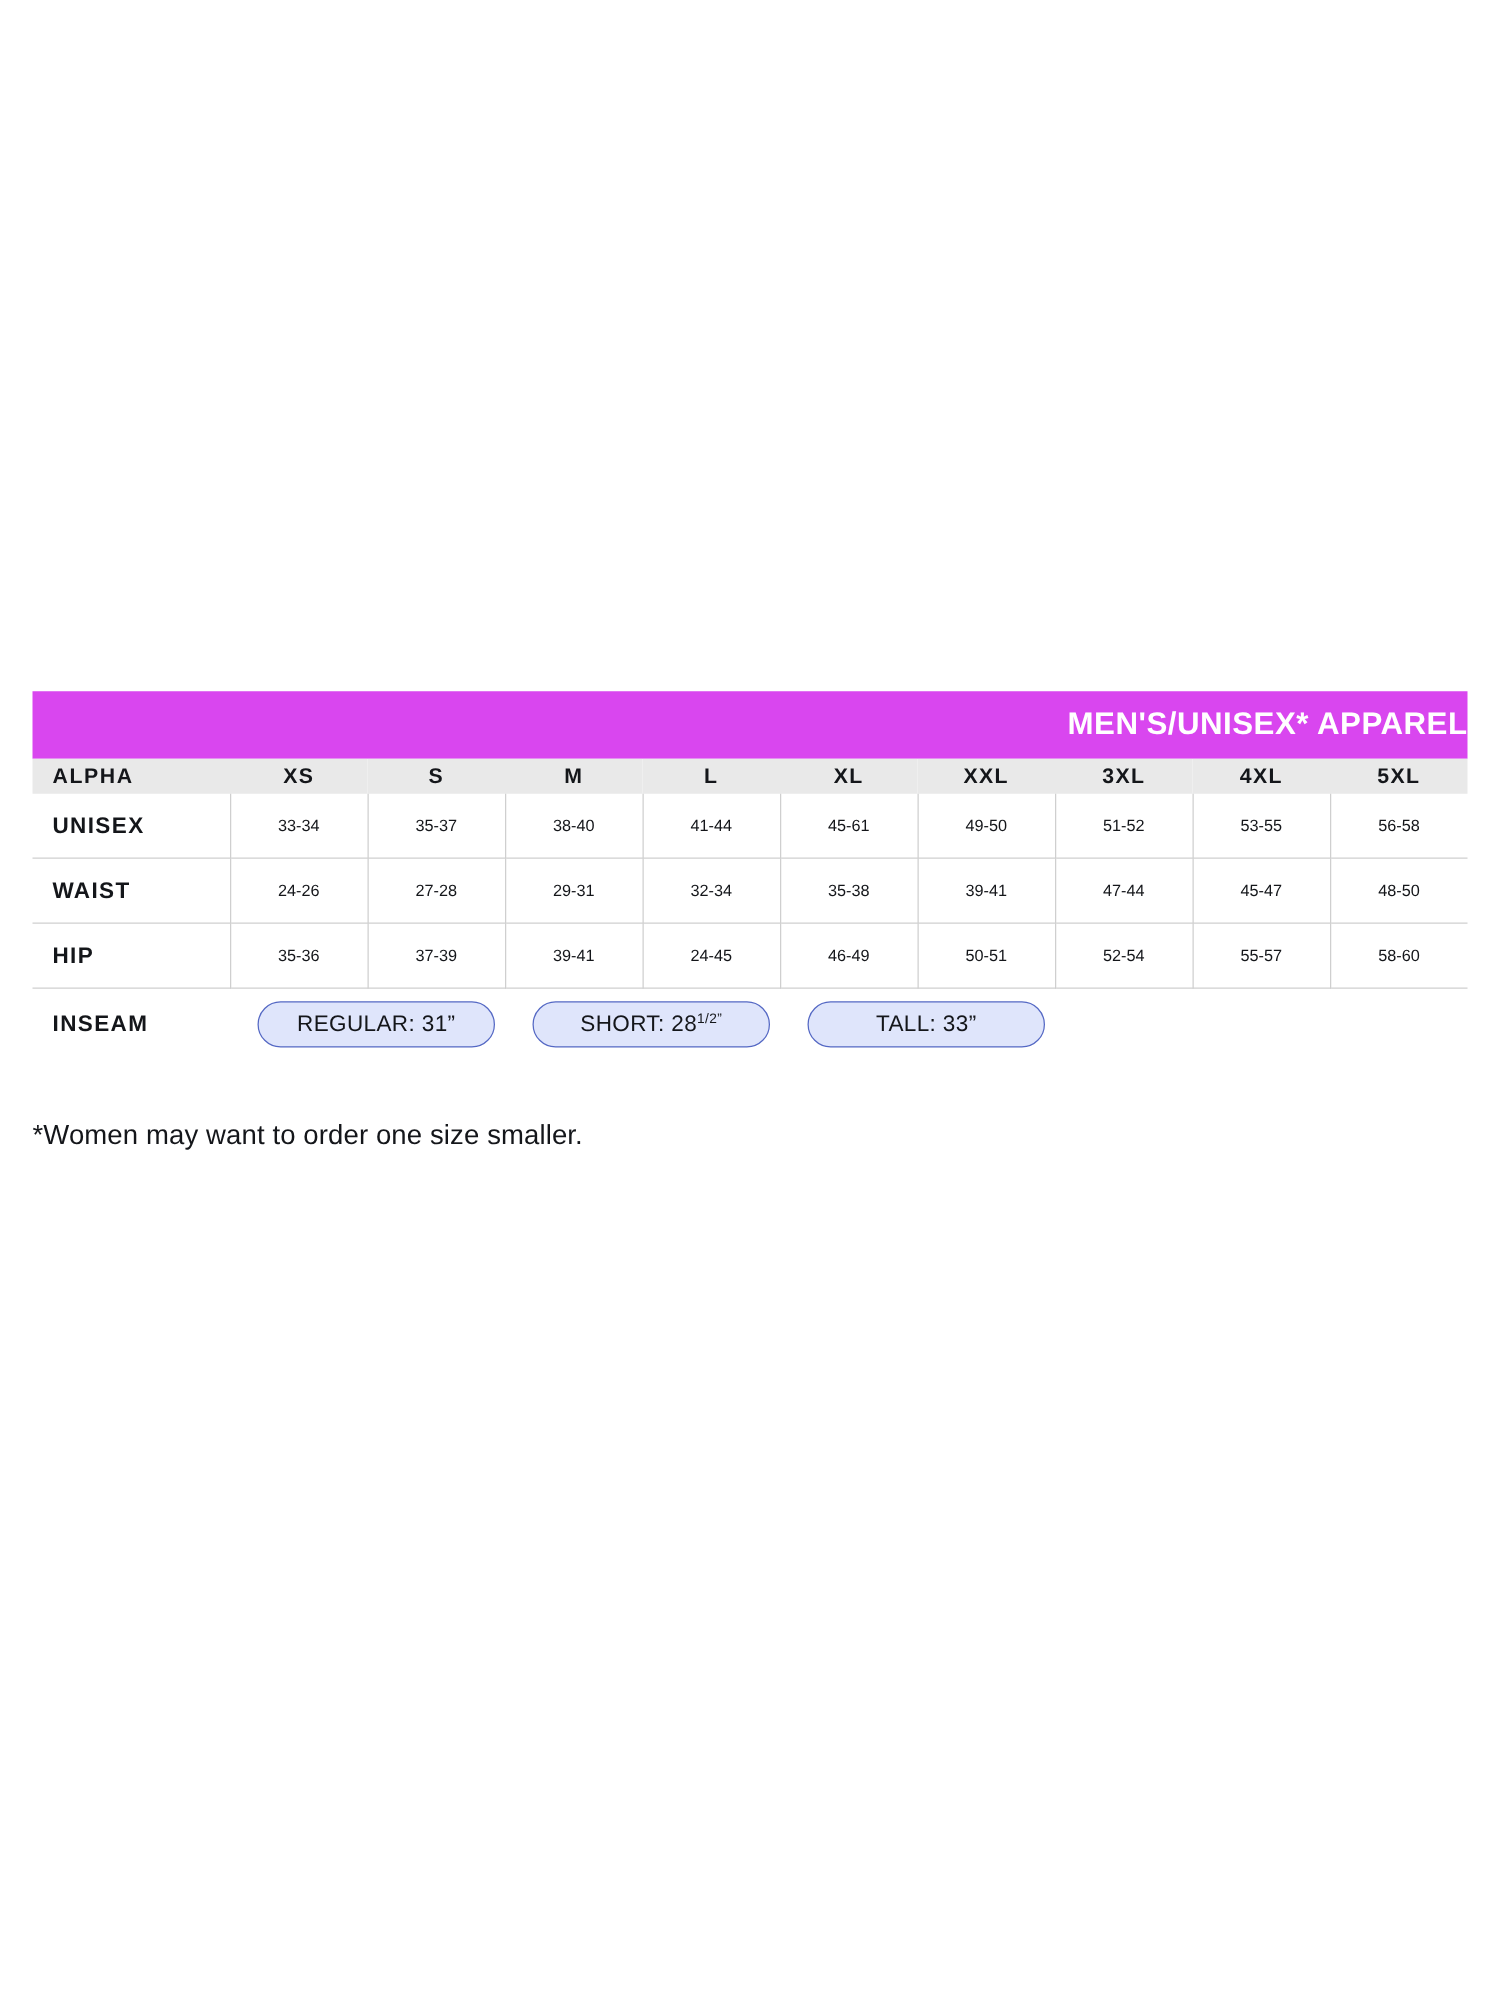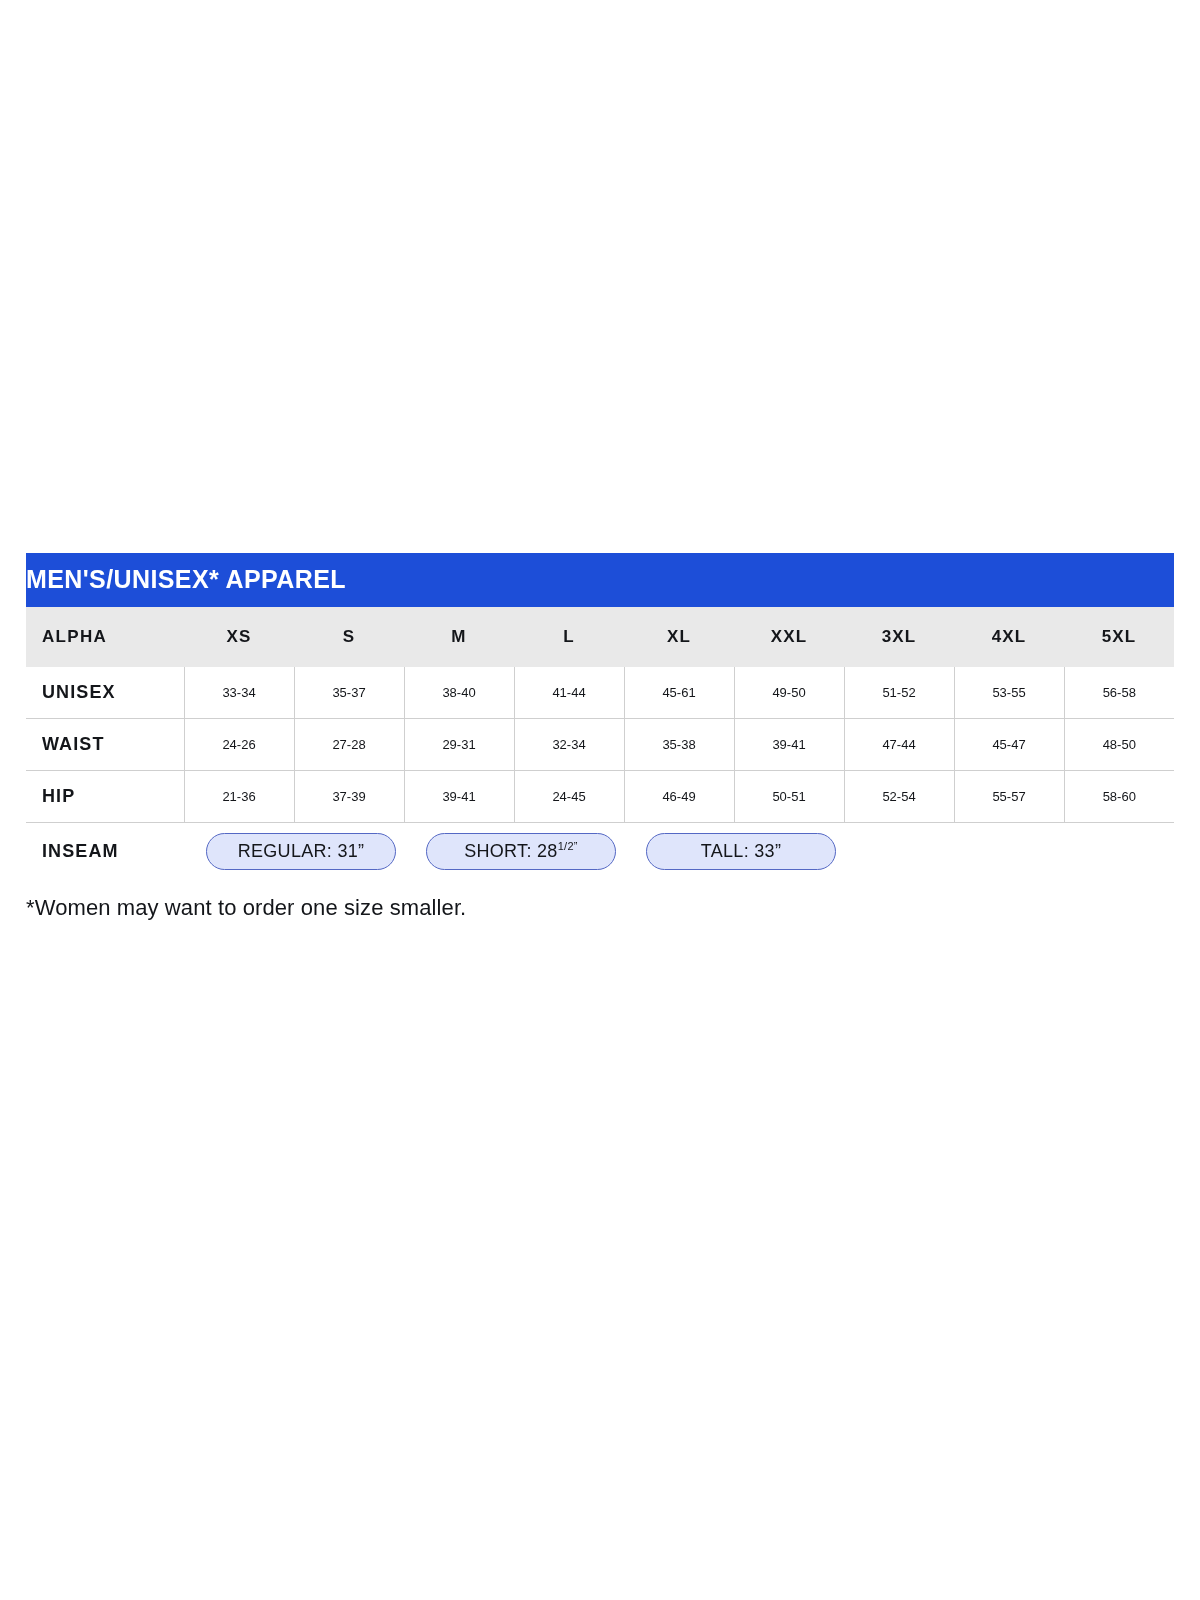--- a/index.html
+++ b/index.html
@@ -18,23 +18,23 @@
 
   .chart-wrap {
     position: absolute;
     left: 26px;
     top: 553px;
     width: 1148px;
   }
 
   
   .title-bar {
-    background: #1d4ed8;
+    background: #d946ef;
     color: #ffffff;
-    text-align: left;
+    text-align: right;
     font-size: 25px;
     font-weight: bold;
     letter-spacing: 0.4px;
     padding: 14px 0 15px 0;
     line-height: 1;
   }
 
   
   table.size-table {
     width: 100%;
@@ -43,21 +43,21 @@
   }
   table.size-table td, table.size-table th {
     padding: 0;
     margin: 0;
   }
 
   .hdr-row {
     background: #e9e9e9;
   }
   .hdr-row td {
-    height: 60px;
+    height: 28px;
     font-size: 17px;
     font-weight: bold;
     letter-spacing: 1.1px;
     text-align: center;
     vertical-align: middle;
     color: #14161a;
   }
   .hdr-row td.rowlabel {
     text-align: left;
     padding-left: 16px;
@@ -193,21 +193,21 @@
         <td>32-34</td>
         <td>35-38</td>
         <td>39-41</td>
         <td>47-44</td>
         <td>45-47</td>
         <td class="last">48-50</td>
       </tr>
 
       <tr class="data-row last-data">
         <td class="rowlabel">HIP</td>
-        <td>21-36</td>
+        <td>35-36</td>
         <td>37-39</td>
         <td>39-41</td>
         <td>24-45</td>
         <td>46-49</td>
         <td>50-51</td>
         <td>52-54</td>
         <td>55-57</td>
         <td class="last">58-60</td>
       </tr>
 

